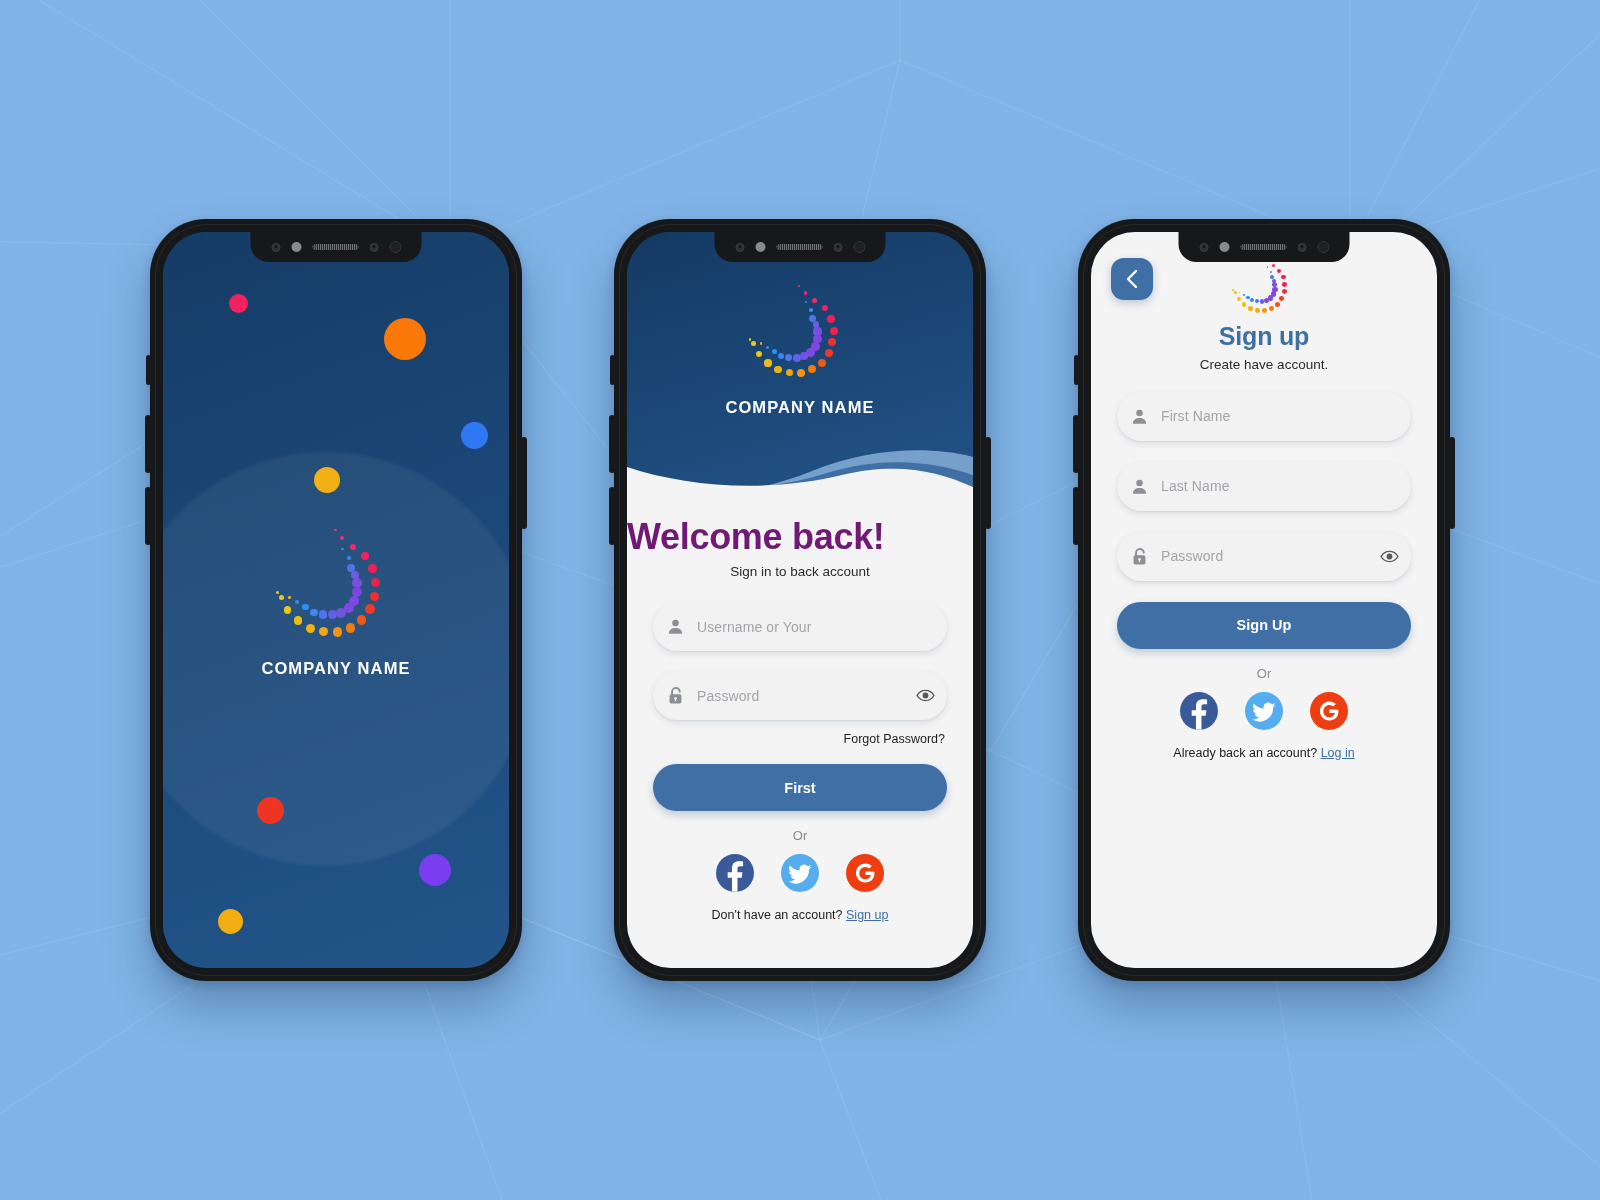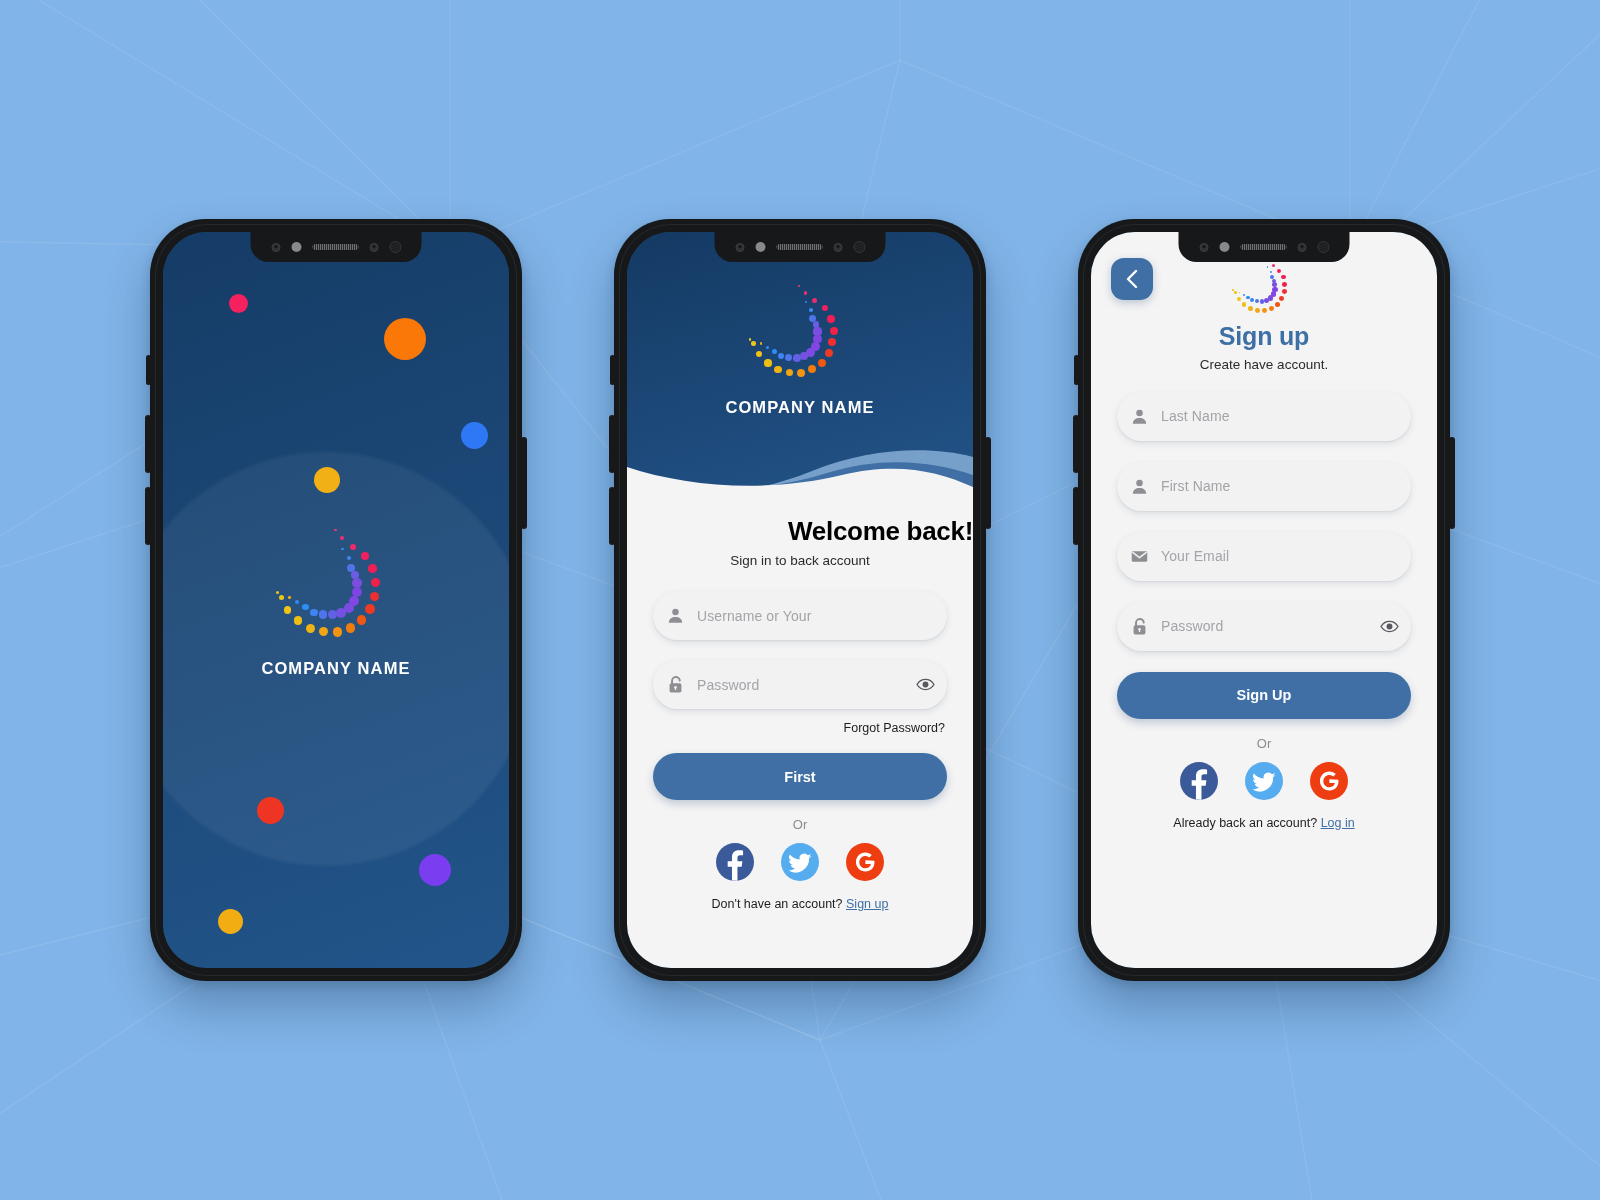--- a/index.html
+++ b/index.html
@@ -134,24 +134,24 @@
   }
   .wave { position:absolute; left:0; right:0; }
   .wave svg { display:block; width: 100%; height: 100%; }
 
   .login-body {
     position: absolute;
     top: 268px; left: 0; right: 0; bottom: 0;
     background: #f4f4f5;
   }
   .welcome {
-    text-align: right;
-    color: #000000;
+    text-align: left;
+    color: #701a75;
     font-weight: 700;
-    font-size: 26px;
+    font-size: 36px;
     letter-spacing: -.3px;
     padding-top: 16px;
   }
   .subtitle {
     text-align: center;
     color: #2b2b2b;
     font-size: 13.5px;
     margin-top: 6px;
   }
 
@@ -556,41 +556,31 @@
           </div>
 
           <div class="form" id="signup-fields">
     <div class="field">
       <span class="f-icon">
                   <svg width="19" height="19" viewBox="0 0 24 24">
                     <circle cx="12" cy="7.6" r="4.1" fill="#8d8f93"></circle>
                     <path d="M3.6 21c0-4.7 3.8-7.1 8.4-7.1s8.4 2.4 8.4 7.1z" fill="#8d8f93"></path>
                   </svg>
                 </span>
-      <span class="f-text">Last Name</span>
+      <span class="f-text">First Name</span>
       <span class="f-eye"></span>
     </div>
     <div class="field">
       <span class="f-icon">
                   <svg width="19" height="19" viewBox="0 0 24 24">
                     <circle cx="12" cy="7.6" r="4.1" fill="#8d8f93"></circle>
                     <path d="M3.6 21c0-4.7 3.8-7.1 8.4-7.1s8.4 2.4 8.4 7.1z" fill="#8d8f93"></path>
                   </svg>
                 </span>
-      <span class="f-text">First Name</span>
-      <span class="f-eye"></span>
-    </div>
-    <div class="field">
-      <span class="f-icon">
-                  <svg width="19" height="19" viewBox="0 0 24 24">
-                    <rect x="2.2" y="5.3" width="19.6" height="13.4" rx="1.8" fill="#8d8f93"></rect>
-                    <path d="M3 6.6 12 13.4 21 6.6" fill="none" stroke="#f2f2f3" stroke-width="1.9" stroke-linejoin="round"></path>
-                  </svg>
-                </span>
-      <span class="f-text">Your Email</span>
+      <span class="f-text">Last Name</span>
       <span class="f-eye"></span>
     </div>
     <div class="field">
       <span class="f-icon">
                   <svg width="19" height="19" viewBox="0 0 24 24">
                     <rect x="4.5" y="10.5" width="15" height="11.5" rx="2.2" fill="#8d8f93"></rect>
                     <path d="M7.6 10.8V7.7a4.9 4.9 0 0 1 9.8-.6" fill="none" stroke="#8d8f93" stroke-width="2.5" stroke-linecap="round"></path>
                     <circle cx="12" cy="15.4" r="1.6" fill="#f2f2f3"></circle>
                     <rect x="11.2" y="15.4" width="1.6" height="3.6" fill="#f2f2f3"></rect>
                   </svg>

